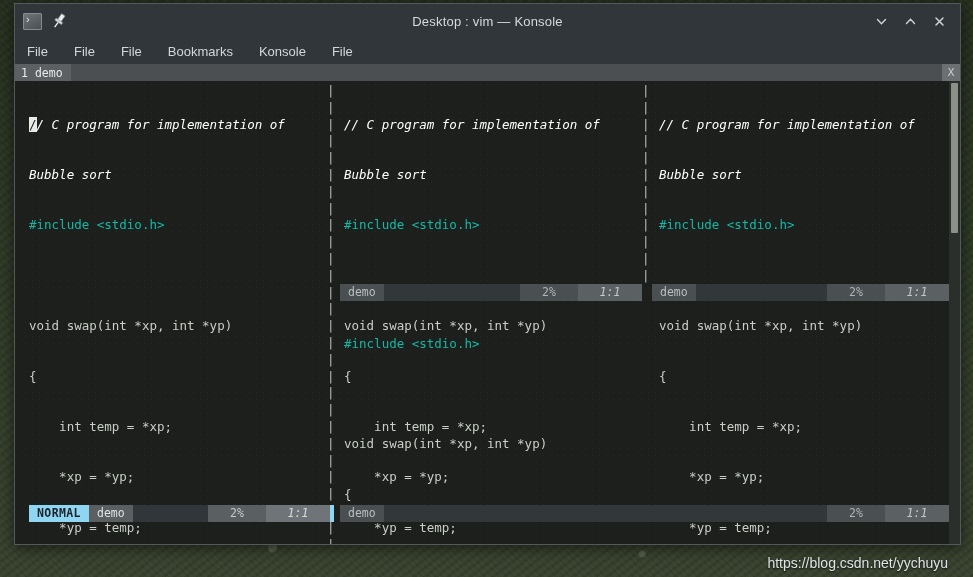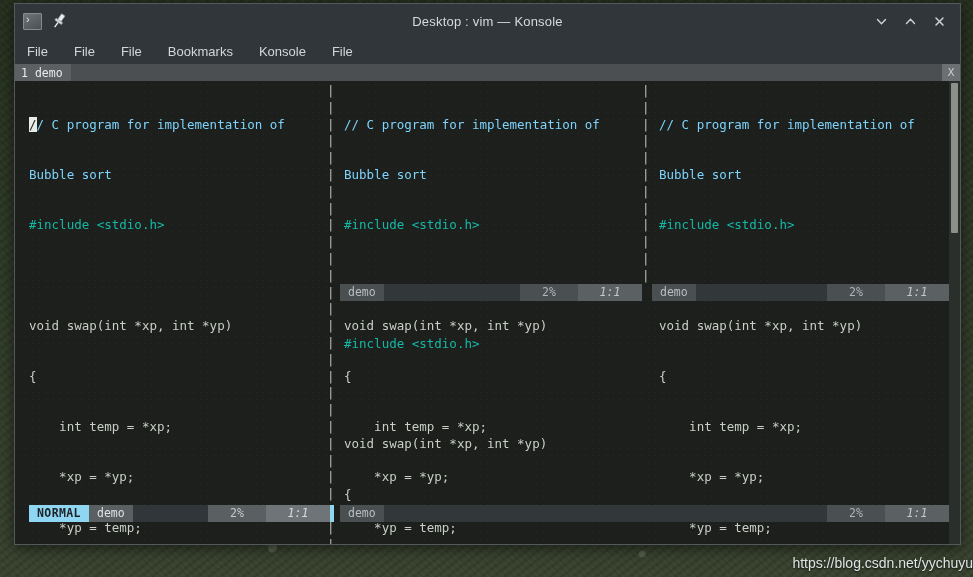--- a/index.html
+++ b/index.html
@@ -126,21 +126,21 @@
   .terminal::before{
     content:""; position:absolute; inset:0; pointer-events:none; z-index:0;
     background-image: radial-gradient(rgba(255,255,255,0.045) 0.6px, transparent 0.7px);
     background-size: 7px 7px;
   }
   .tgrid { position: absolute; inset: 0; z-index: 1; }
 
   
   .pane { position: absolute; white-space: pre; }
   .code { color: #c9cfc7; }
-  .cmt  { color: #7dd3fc; }
+  .cmt  { color: #ffffff; font-style: italic; }
   .pre  { color: #14b8a6; }
 
   
   .vsep {
     position: absolute; top: 0;
     width: 9px;
     color: #b9bdb6;
     font-family: "DejaVu Sans Mono", monospace;
     font-size: 12.5px; line-height: 16.8px;
     white-space: pre;
@@ -176,21 +176,21 @@
     position: absolute; right: 0; top: 0; bottom: 0;
     width: 11px; background: #2b2f2b; z-index: 3;
   }
   .scrollthumb {
     position: absolute; left: 2px; width: 7px; top: 2px; height: 150px;
     background: #8b9089; border-radius: 1px;
   }
 
   
   .watermark {
-    position: absolute; right: 0; bottom: 6px;
+    position: absolute; right: 25px; bottom: 6px;
     color: #dfe4e6; font-size: 14px;
     font-family: "Liberation Sans", sans-serif;
     text-shadow: 0 1px 2px rgba(0,0,0,0.85);
     z-index: 50;
   }
 </style>
 </head>
 <body>
 
 <div id="desktop"></div>

